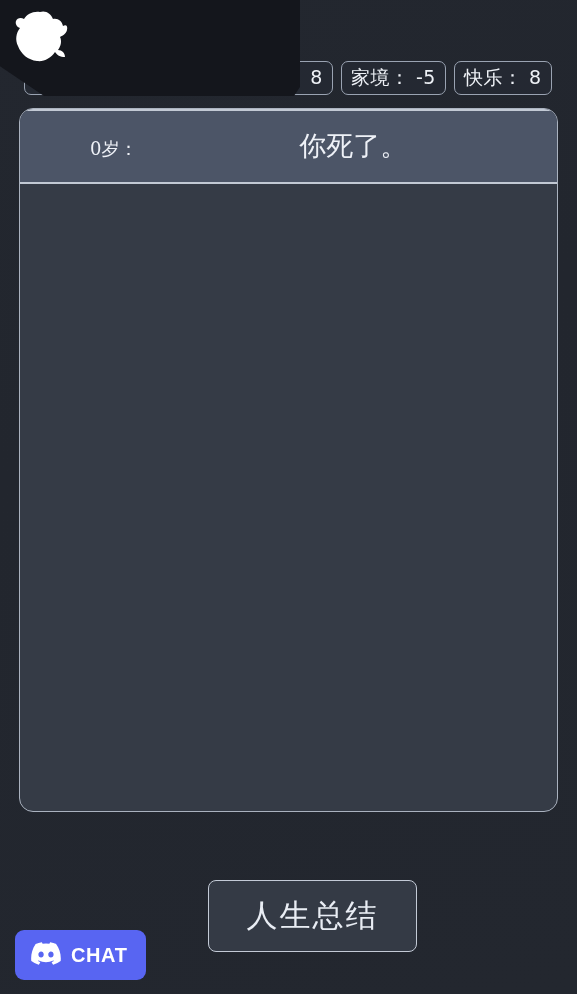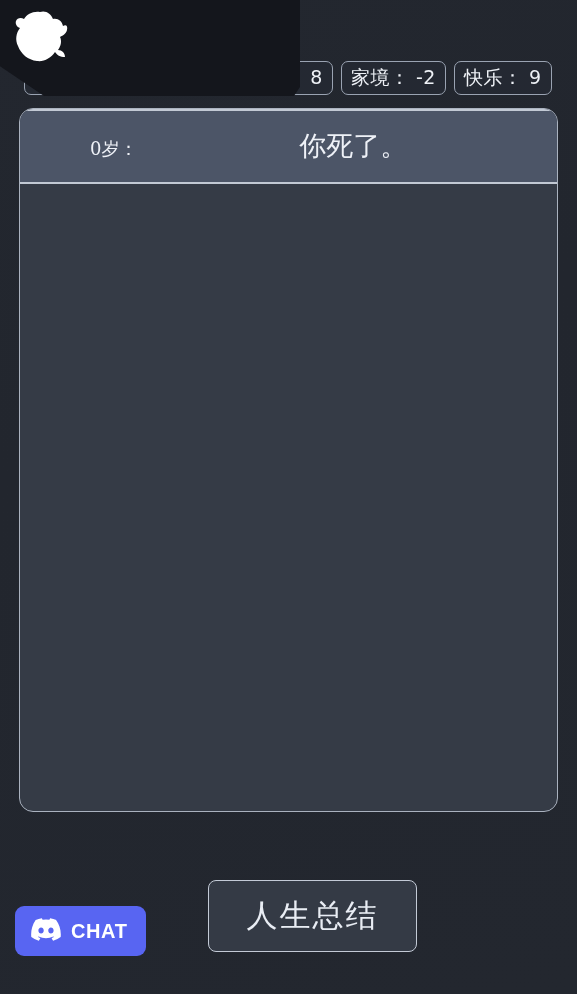--- a/index.html
+++ b/index.html
@@ -149,21 +149,21 @@
     cursor: pointer;
     z-index: 3;
     font-family: "DejaVu Sans", "Liberation Sans", sans-serif;
     margin-left: 20px;
   }
 
   
   .discord-chat {
     position: absolute;
     left: 15px;
-    top: 906px;
+    top: 930px;
     width: 131px;
     height: 50px;
     border-radius: 9px;
     background: #5865f2;
     display: flex;
     align-items: center;
     gap: 10px;
     padding-left: 16px;
     box-sizing: border-box;
     cursor: pointer;
@@ -191,22 +191,22 @@
              C52 33 51 38 48 42 C52 42 55 45 55 49 C50 49 47 47 45 44
              C41 50 34 54 27 53 C18 52 11 46 8 38 C5 32 6 25 10 20
              C7 19 5 16 6 13 C7 10 11 9 14 11 C17 6 23 3 30 4 Z" fill="#ffffff"></path>
   </svg>
 </div>
 
 <div class="stat-bar">
   <div class="stat-chip">颜值： 4</div>
   <div class="stat-chip">智力： 8</div>
   <div class="stat-chip">体质： 8</div>
-  <div class="stat-chip">家境： -2</div>
-  <div class="stat-chip">快乐： 9</div>
+  <div class="stat-chip">家境： -5</div>
+  <div class="stat-chip">快乐： 8</div>
 </div>
 
 <div class="log-panel">
   <div class="log-scroll">
     <div class="log-entry highlight">
       <div class="entry-line">
         <span class="entry-age">0岁：</span>
         <span class="entry-text">
           <span class="seg second">你死了。</span>
         </span>

